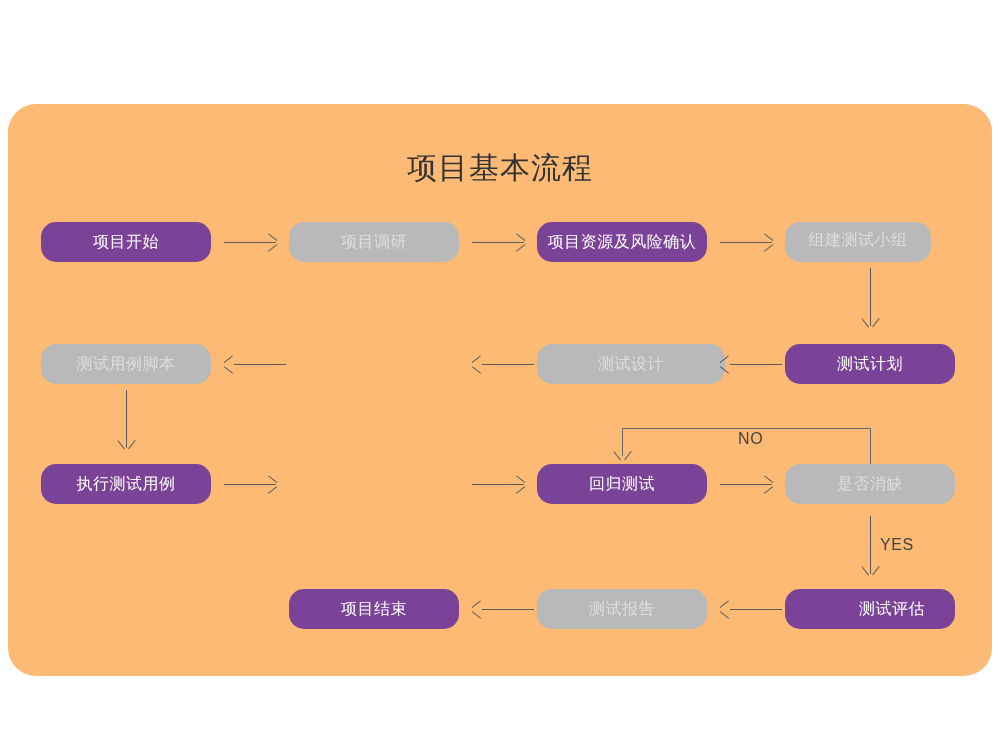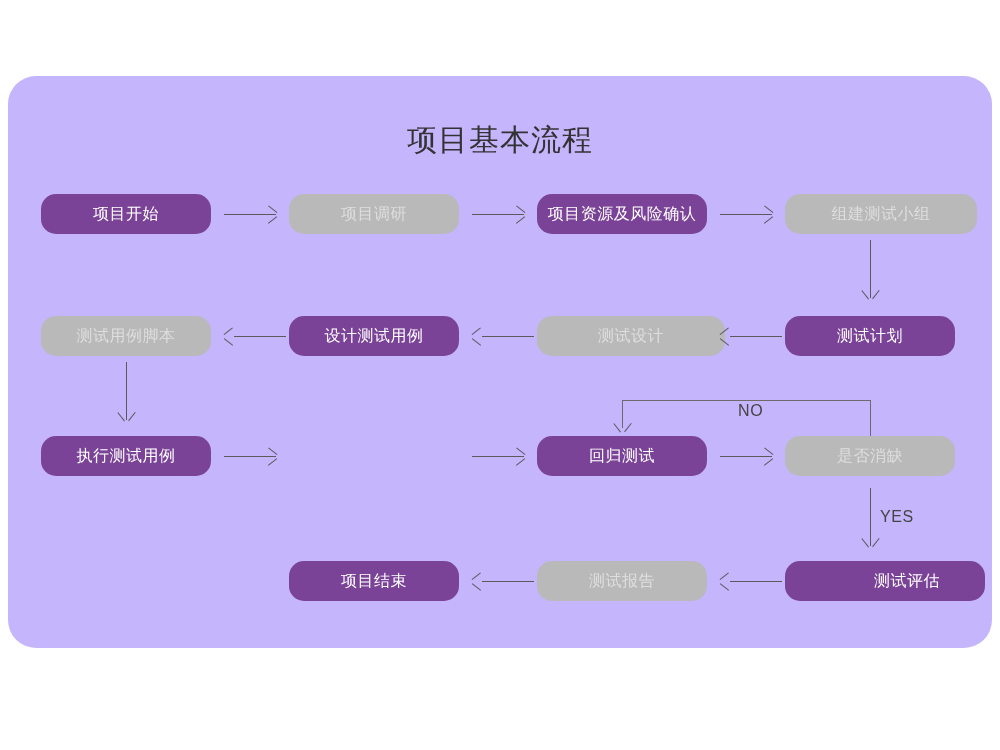--- a/index.html
+++ b/index.html
@@ -10,24 +10,24 @@
   body {
     width: 1000px;
     height: 750px;
     font-family: "Liberation Sans", "DejaVu Sans", sans-serif;
     overflow: hidden;
   }
 
   #flow-card {
     position: absolute;
     left: 8px;
-    top: 76px;
+    top: 104px;
     width: 984px;
     height: 572px;
-    background: #c4b5fd;
+    background: #fdba74;
     border-radius: 28px;
   }
 
   #chart-title {
     position: absolute;
     left: 0;
     top: 44px;
     width: 984px;
     text-align: center;
     font-size: 30px;
@@ -139,21 +139,21 @@
 <div id="flow-card">
 
   <div id="chart-title">项目基本流程</div>
 
   <div class="node purple" style="left:33px; top:118px; width:170px; height:40px;">项目开始</div>
 
   <div class="node gray" style="left:281px; top:118px; width:170px; height:40px;">项目调研</div>
 
   <div class="node purple" style="left:529px; top:118px; width:170px; height:40px;">项目资源及风险确认</div>
 
-  <div class="node gray" style="left:777px; top:118px; width:192px; height:40px;">组建测试小组</div>
+  <div class="node gray" style="left:777px; top:118px; width:146px; height:40px;font-family:Liberation Mono, monospace;">组建测试小组</div>
 
   <div class="conn">
     <div class="hline" style="left:216px; top:138px; width:52px;"></div>
     <div class="head right" style="left:258px; top:132.5px;"></div>
   </div>
   <div class="conn">
     <div class="hline" style="left:464px; top:138px; width:52px;"></div>
     <div class="head right" style="left:506px; top:132.5px;"></div>
   </div>
   <div class="conn">
@@ -161,21 +161,20 @@
     <div class="head right" style="left:754px; top:132.5px;"></div>
   </div>
 
   <div class="conn">
     <div class="vline" style="left:862px; top:164px; height:58px;"></div>
     <div class="head down" style="left:856.5px; top:212px;"></div>
   </div>
 
   <div class="node gray" style="left:33px; top:240px; width:170px; height:40px;">测试用例脚本</div>
 
-  <div class="node purple" style="left:281px; top:240px; width:170px; height:40px;">设计测试用例</div>
 
   <div class="node gray" style="left:529px; top:240px; width:188px; height:40px;">测试设计</div>
 
   <div class="node purple" style="left:777px; top:240px; width:170px; height:40px;">测试计划</div>
 
   <div class="conn">
     <div class="hline" style="left:722px; top:260px; width:52px;"></div>
     <div class="head left" style="left:712px; top:254.5px;"></div>
   </div>
   <div class="conn">
@@ -223,21 +222,21 @@
   <div class="conn">
     <div class="vline" style="left:862px; top:412px; height:58px;"></div>
     <div class="head down" style="left:856.5px; top:460px;"></div>
   </div>
   <div class="edge-label" style="left:872px; top:432px;">YES</div>
 
   <div class="node purple" style="left:281px; top:485px; width:170px; height:40px;">项目结束</div>
 
   <div class="node gray" style="left:529px; top:485px; width:170px; height:40px;">测试报告</div>
 
-  <div class="node purple" style="left:777px; top:485px; width:200px; height:40px;padding-left:44px;">测试评估</div>
+  <div class="node purple" style="left:777px; top:485px; width:170px; height:40px;padding-left:44px;">测试评估</div>
 
   <div class="conn">
     <div class="hline" style="left:722px; top:505px; width:52px;"></div>
     <div class="head left" style="left:712px; top:499.5px;"></div>
   </div>
   <div class="conn">
     <div class="hline" style="left:474px; top:505px; width:52px;"></div>
     <div class="head left" style="left:464px; top:499.5px;"></div>
   </div>
 

